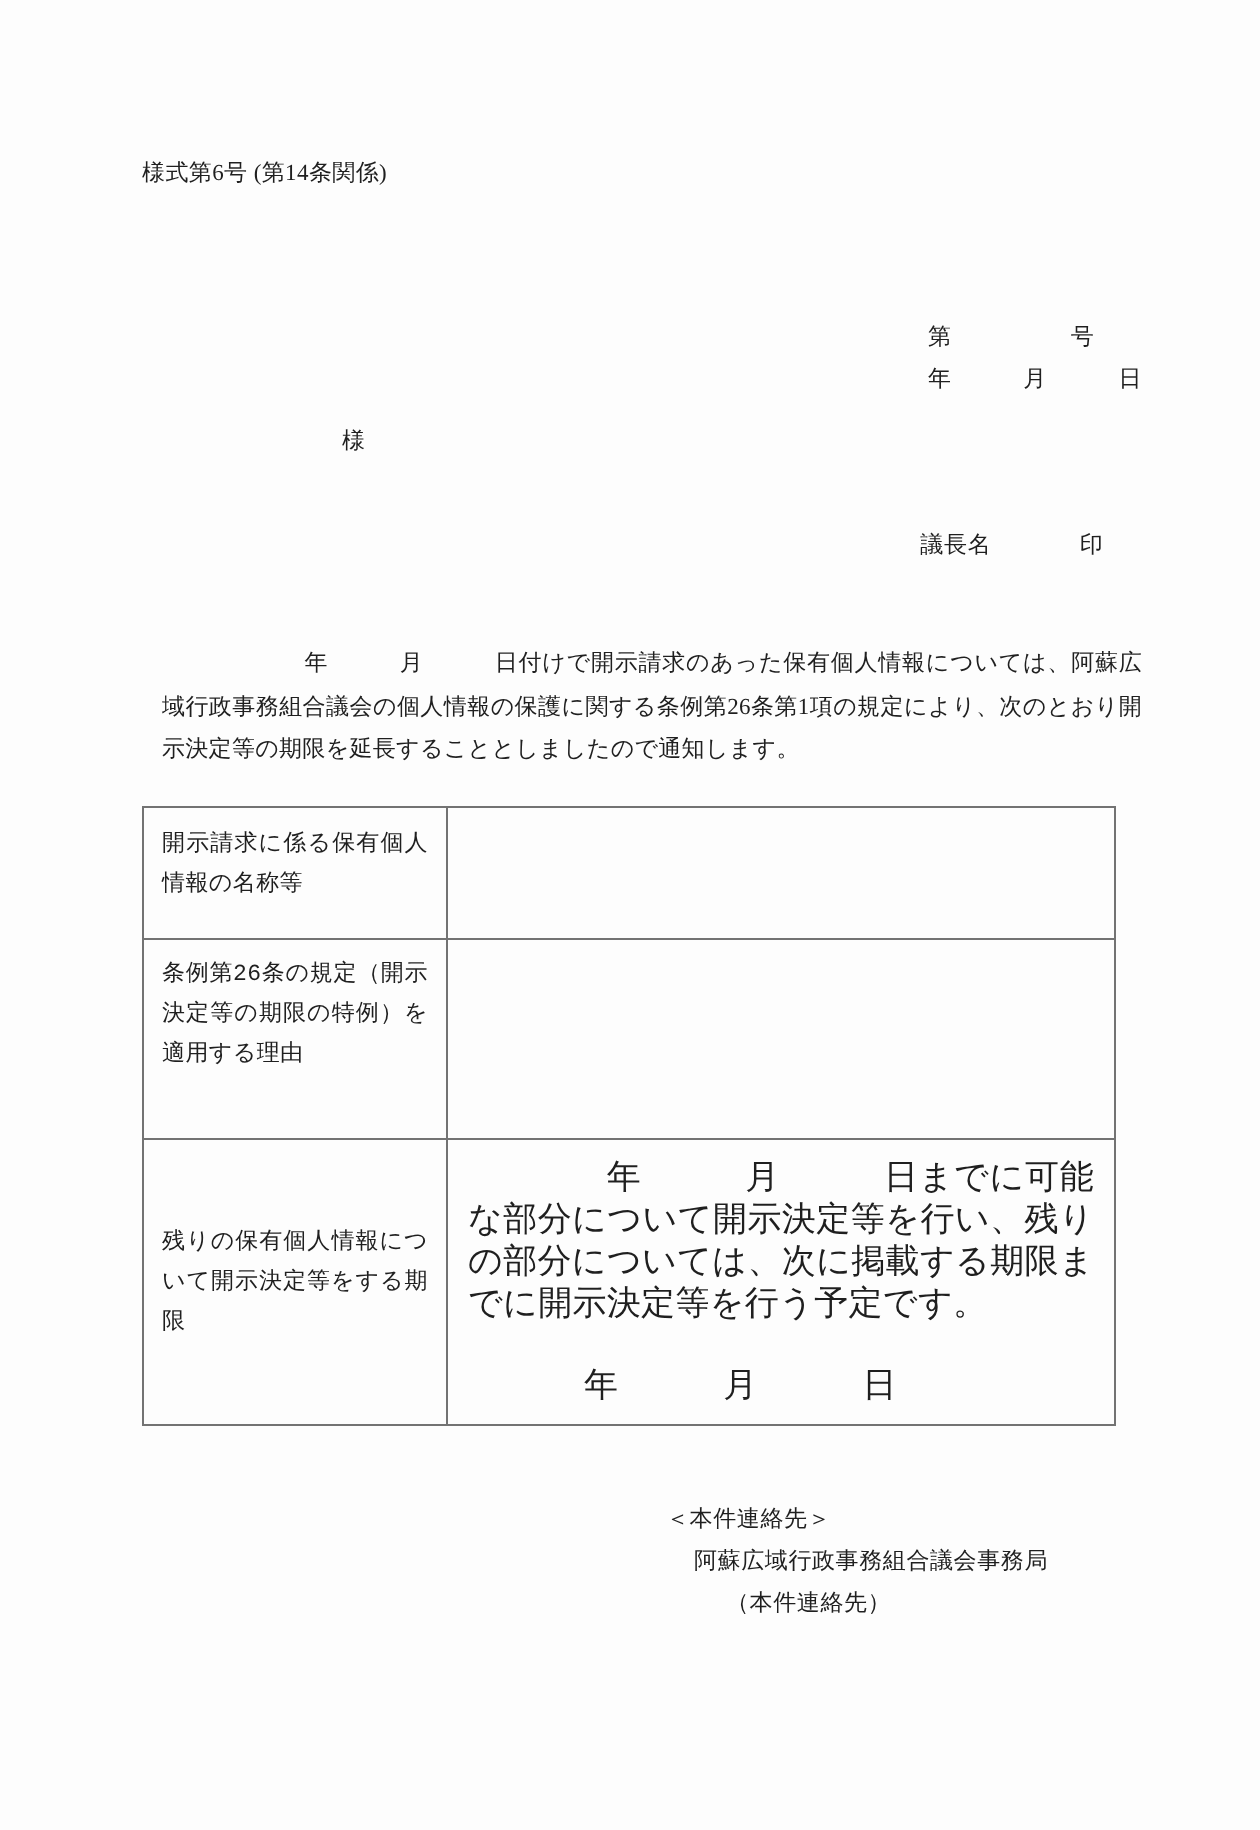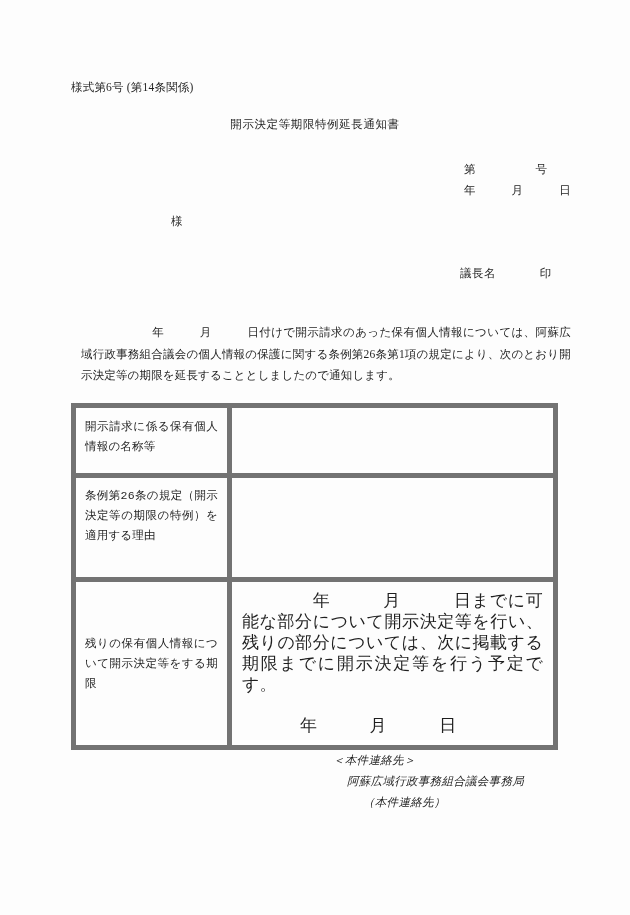--- a/index.html
+++ b/index.html
@@ -98,21 +98,21 @@
   
   .form-table {
     position: absolute;
     left: 71px;
     top: 403px;
     width: 487px;
     border-collapse: collapse;
     table-layout: fixed;
   }
   .form-table td {
-    border: 5px solid #737373;
+    border: 1px solid #737373;
     vertical-align: top;
     padding: 0;
   }
   .label-cell {
     width: 133px;
     font-size: 11.5px;
     line-height: 20px;
     padding: 8px 9px 9px 9px !important;
     letter-spacing: 0.2px;
   }
@@ -146,34 +146,32 @@
   }
 
   
   .contact {
     position: absolute;
     left: 333px;
     top: 750px;
     font-size: 11.5px;
     line-height: 21px;
     letter-spacing: 0.3px;
-    font-style: italic;
   }
   .contact div { white-space: pre; }
   .contact .lvl1 { padding-left: 14px; }
   .contact .lvl2 { padding-left: 30px; }
 </style>
 </head>
 <body>
 
 <div class="page">
 
   <div class="t form-no">様式第6号 (第14条関係)</div>
 
-  <div class="t doc-title">開示決定等期限特例延長通知書</div>
 
   <div class="meta-block">
     <div class="meta-line">第　　　　　号</div>
     <div class="meta-line">年　　　月　　　日</div>
   </div>
 
   <div class="t addressee">様</div>
 
   <div class="t signature">
     <span>議長名</span><span style="display:inline-block;width:44px"></span><span>印</span>

